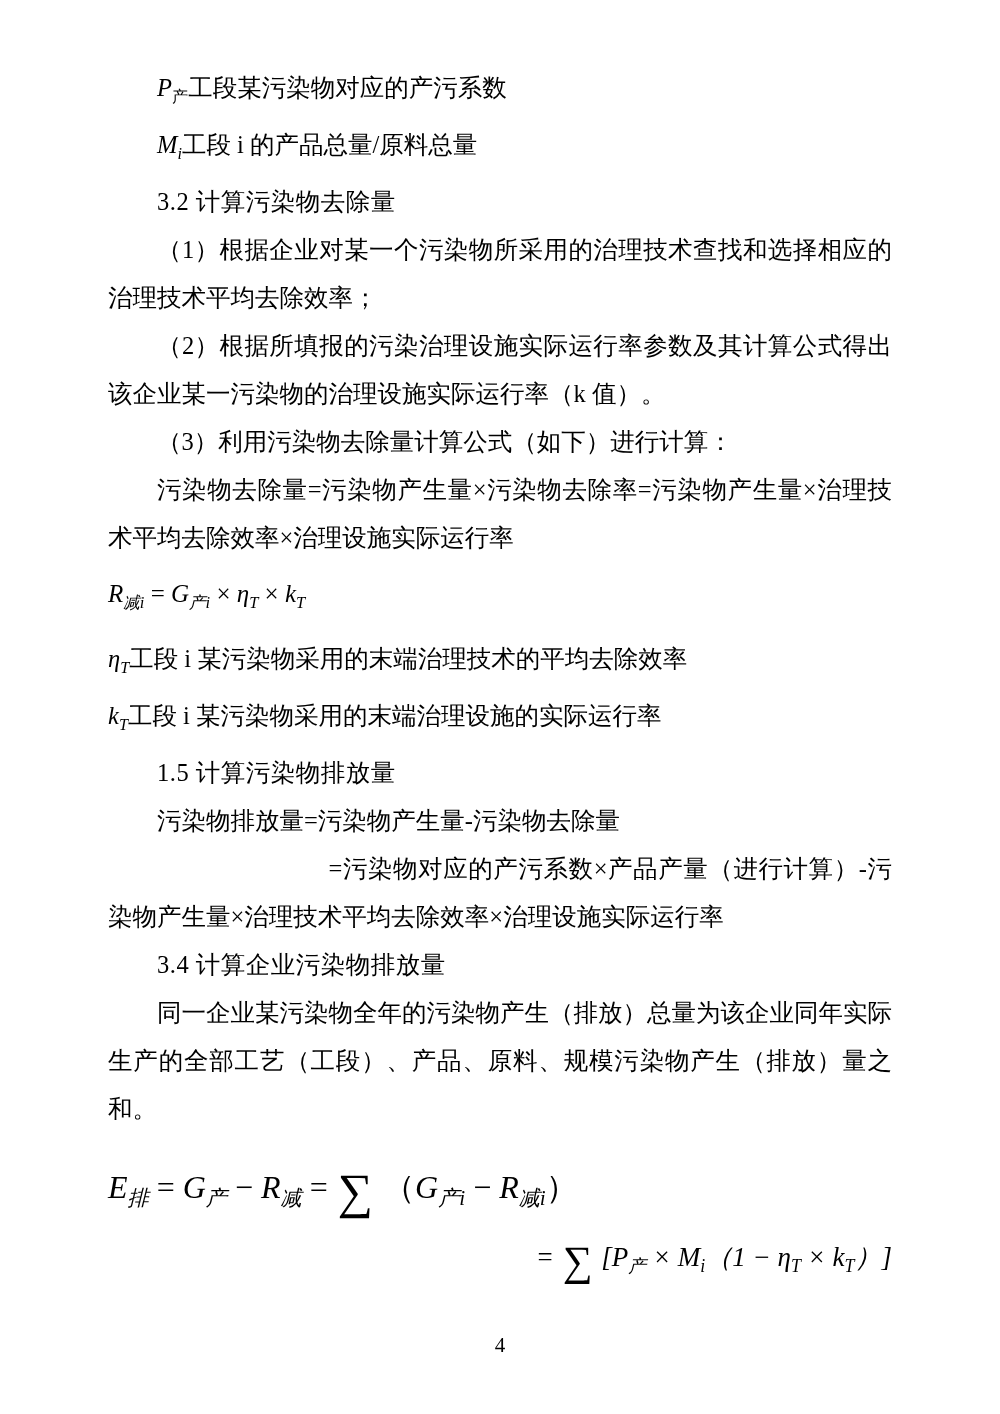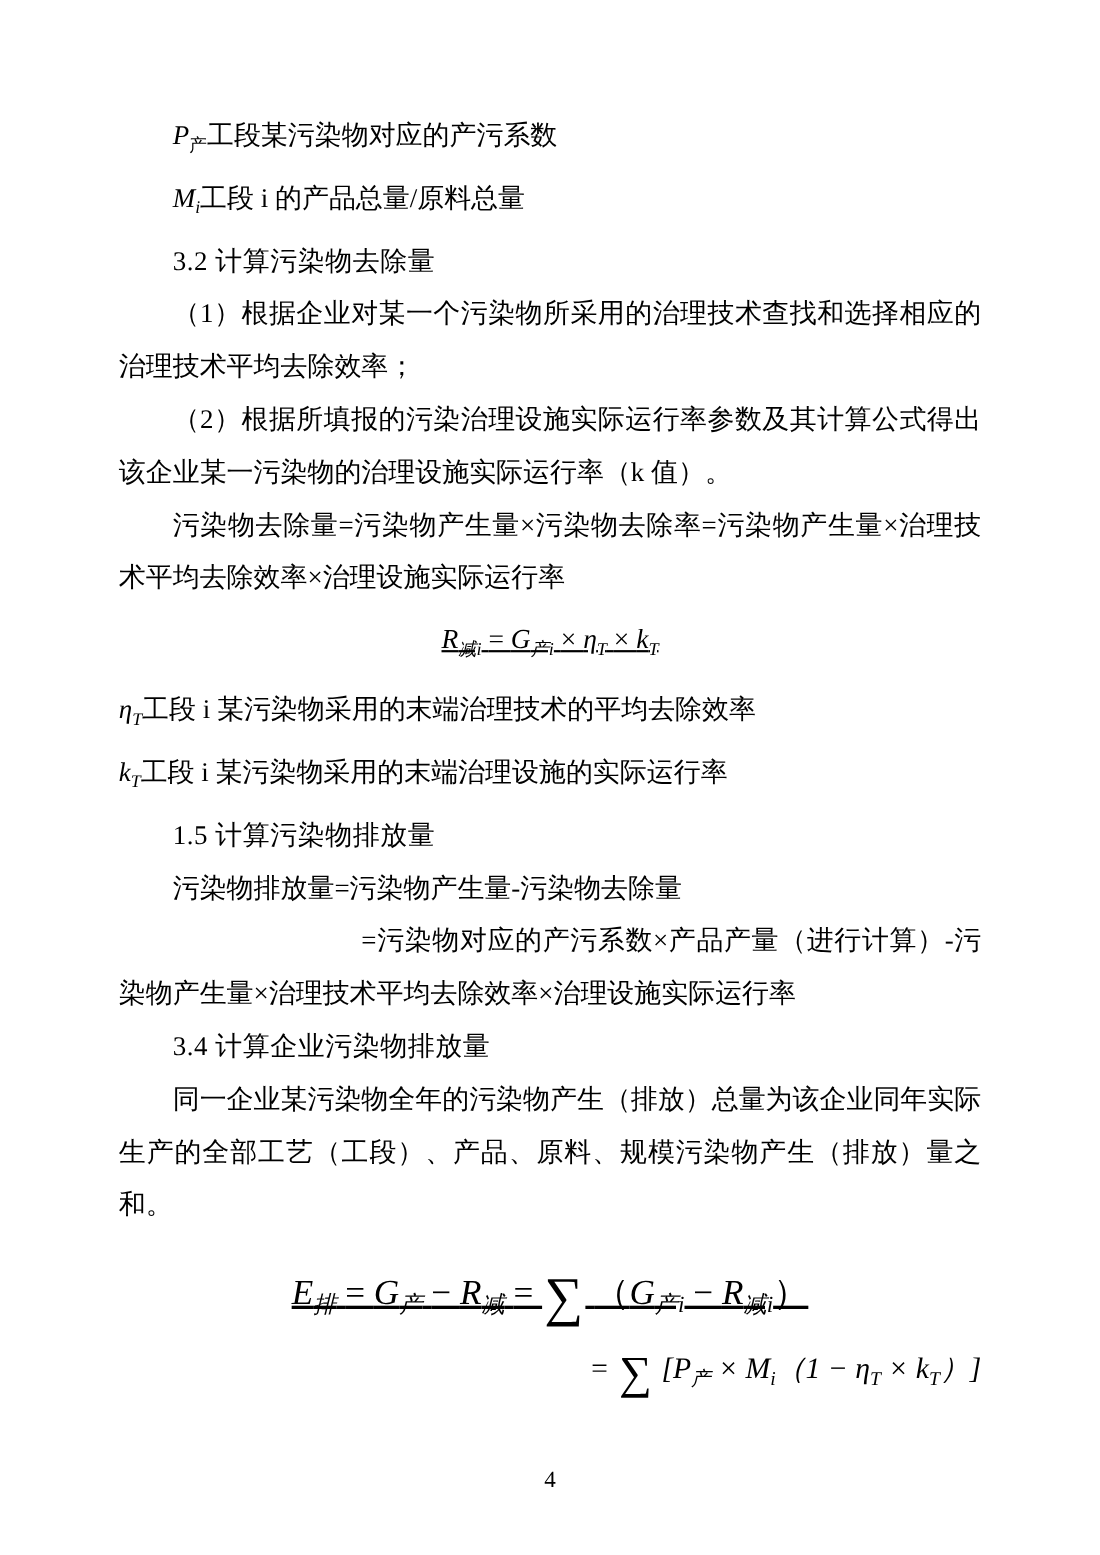--- a/index.html
+++ b/index.html
@@ -12,21 +12,21 @@
     height: 1414px;
     font-family: "Liberation Serif", "DejaVu Serif", serif;
     color: #000000;
     position: relative;
     overflow: hidden;
   }
   .page {
     box-sizing: border-box;
     width: 1000px;
     height: 1414px;
-    padding: 100px 108px 60px 108px;
+    padding: 64px 108px 60px 108px;
     position: relative;
   }
   .line {
     font-size: 24.5px;
     line-height: 48px;
     white-space: nowrap;
   }
   .indent2 {
     text-indent: 2em;
   }
@@ -50,25 +50,23 @@
     font-size: 0.66em;
     vertical-align: sub;
     font-style: normal;
   }
   .subi {
     font-size: 0.66em;
     vertical-align: sub;
     font-style: italic;
   }
   .eq {
-    text-align: center;
     font-size: 25px;
     line-height: 52px;
     font-style: italic;
-    text-decoration: underline;
   }
   .eq .op { font-style: normal; }
   .big-eq {
     font-size: 32px;
     line-height: 60px;
   }
   .sigma {
     font-size: 1.55em;
     font-style: normal;
     vertical-align: -0.22em;
@@ -112,20 +110,21 @@
   <div class="line indent2">
     <span class="math">M</span><span class="subi">i</span><span>工段 i 的产品总量/原料总量</span>
   </div>
 
   <div class="heading">3.2 计算污染物去除量</div>
 
   <div class="para justify" style="text-indent:2em;">（1）根据企业对某一个污染物所采用的治理技术查找和选择相应的治理技术平均去除效率；</div>
 
   <div class="para justify" style="text-indent:2em;">（2）根据所填报的污染治理设施实际运行率参数及其计算公式得出该企业某一污染物的治理设施实际运行率（k 值）。</div>
 
+  <div class="para justify" style="text-indent:2em;">（3）利用污染物去除量计算公式（如下）进行计算：</div>
 
   <div class="para justify" style="text-indent:2em;">污染物去除量=污染物产生量×污染物去除率=污染物产生量×治理技术平均去除效率×治理设施实际运行率</div>
 
   <div class="eq eq-wrap">
     <span class="math">R</span><span class="subi">减i</span>
     <span class="op"> = </span>
     <span class="math">G</span><span class="subi">产i</span>
     <span class="op"> × </span>
     <span class="math">η</span><span class="subi">T</span>
     <span class="op"> × </span>

